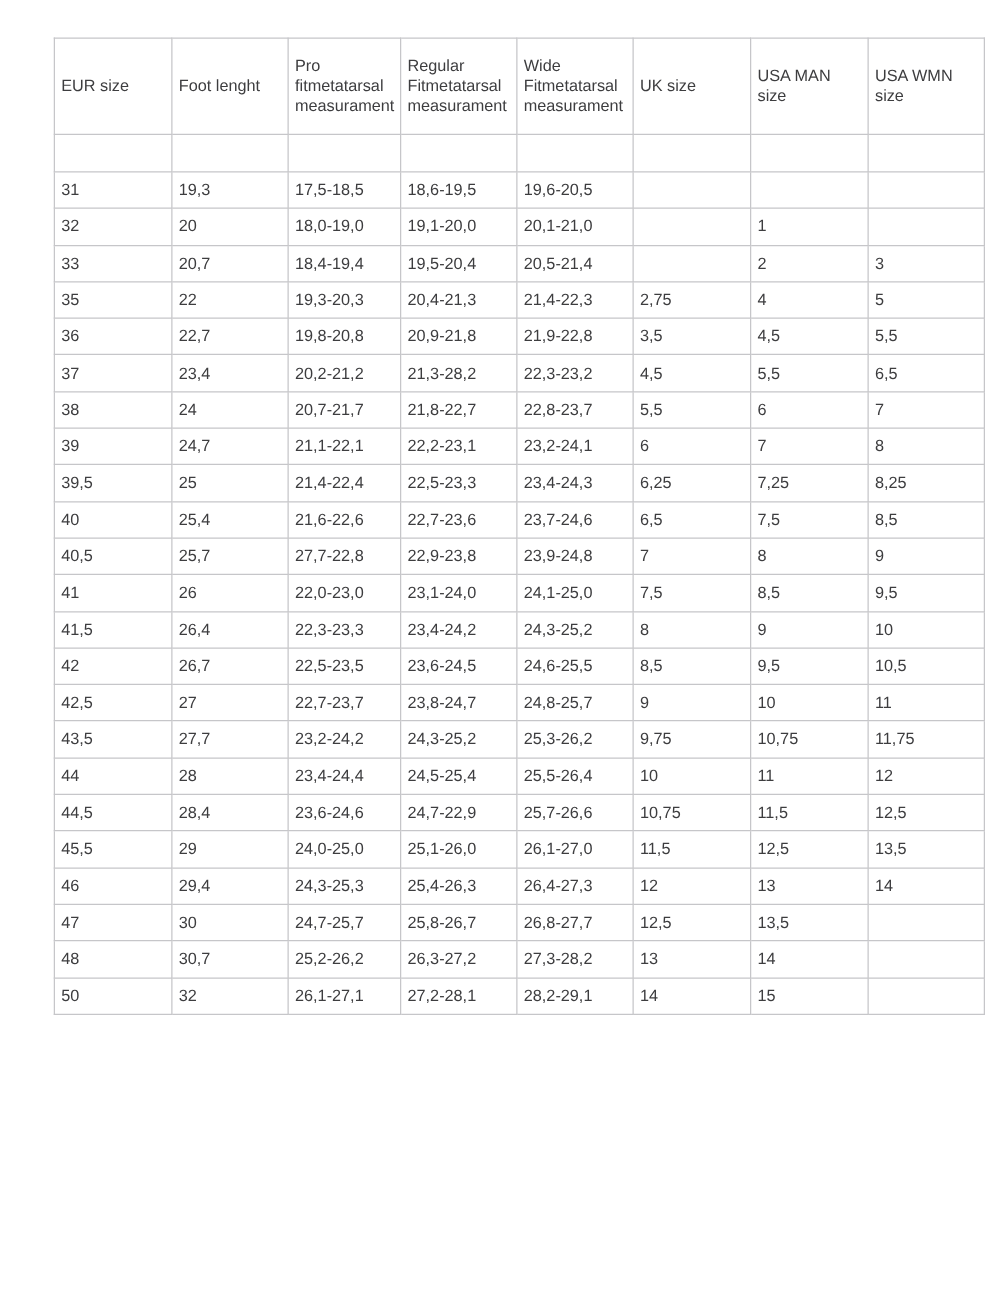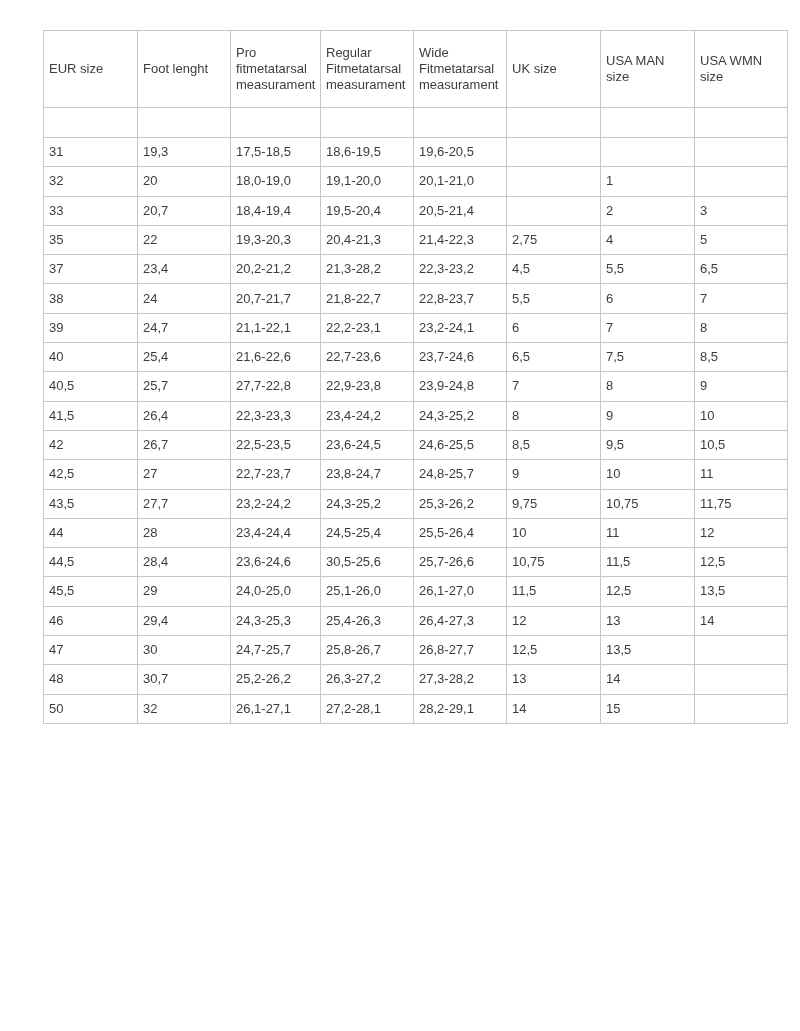--- a/index.html
+++ b/index.html
@@ -119,20 +119,30 @@
           <td>35</td>
           <td>22</td>
           <td>19,3-20,3</td>
           <td>20,4-21,3</td>
           <td>21,4-22,3</td>
           <td>2,75</td>
           <td>4</td>
           <td>5</td>
         </tr>
         <tr class="data">
+          <td>36</td>
+          <td>22,7</td>
+          <td>19,8-20,8</td>
+          <td>20,9-21,8</td>
+          <td>21,9-22,8</td>
+          <td>3,5</td>
+          <td>4,5</td>
+          <td>5,5</td>
+        </tr>
+        <tr class="data">
           <td>37</td>
           <td>23,4</td>
           <td>20,2-21,2</td>
           <td>21,3-28,2</td>
           <td>22,3-23,2</td>
           <td>4,5</td>
           <td>5,5</td>
           <td>6,5</td>
         </tr>
         <tr class="data">
@@ -149,40 +159,60 @@
           <td>39</td>
           <td>24,7</td>
           <td>21,1-22,1</td>
           <td>22,2-23,1</td>
           <td>23,2-24,1</td>
           <td>6</td>
           <td>7</td>
           <td>8</td>
         </tr>
         <tr class="data">
+          <td>39,5</td>
+          <td>25</td>
+          <td>21,4-22,4</td>
+          <td>22,5-23,3</td>
+          <td>23,4-24,3</td>
+          <td>6,25</td>
+          <td>7,25</td>
+          <td>8,25</td>
+        </tr>
+        <tr class="data">
           <td>40</td>
           <td>25,4</td>
           <td>21,6-22,6</td>
           <td>22,7-23,6</td>
           <td>23,7-24,6</td>
           <td>6,5</td>
           <td>7,5</td>
           <td>8,5</td>
         </tr>
         <tr class="data">
           <td>40,5</td>
           <td>25,7</td>
           <td>27,7-22,8</td>
           <td>22,9-23,8</td>
           <td>23,9-24,8</td>
           <td>7</td>
           <td>8</td>
           <td>9</td>
         </tr>
         <tr class="data">
+          <td>41</td>
+          <td>26</td>
+          <td>22,0-23,0</td>
+          <td>23,1-24,0</td>
+          <td>24,1-25,0</td>
+          <td>7,5</td>
+          <td>8,5</td>
+          <td>9,5</td>
+        </tr>
+        <tr class="data">
           <td>41,5</td>
           <td>26,4</td>
           <td>22,3-23,3</td>
           <td>23,4-24,2</td>
           <td>24,3-25,2</td>
           <td>8</td>
           <td>9</td>
           <td>10</td>
         </tr>
         <tr class="data">
@@ -222,21 +252,21 @@
           <td>24,5-25,4</td>
           <td>25,5-26,4</td>
           <td>10</td>
           <td>11</td>
           <td>12</td>
         </tr>
         <tr class="data">
           <td>44,5</td>
           <td>28,4</td>
           <td>23,6-24,6</td>
-          <td>30,5-25,6</td>
+          <td>24,7-22,9</td>
           <td>25,7-26,6</td>
           <td>10,75</td>
           <td>11,5</td>
           <td>12,5</td>
         </tr>
         <tr class="data">
           <td>45,5</td>
           <td>29</td>
           <td>24,0-25,0</td>
           <td>25,1-26,0</td>

